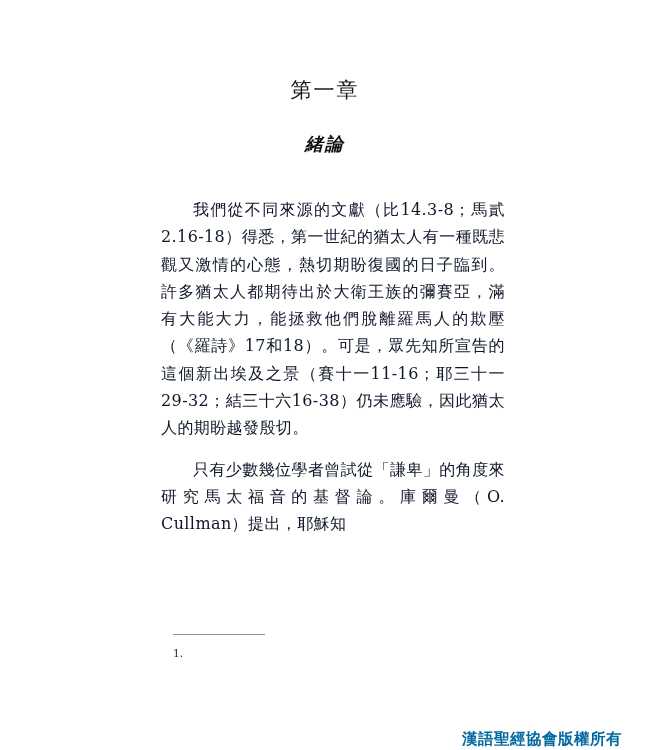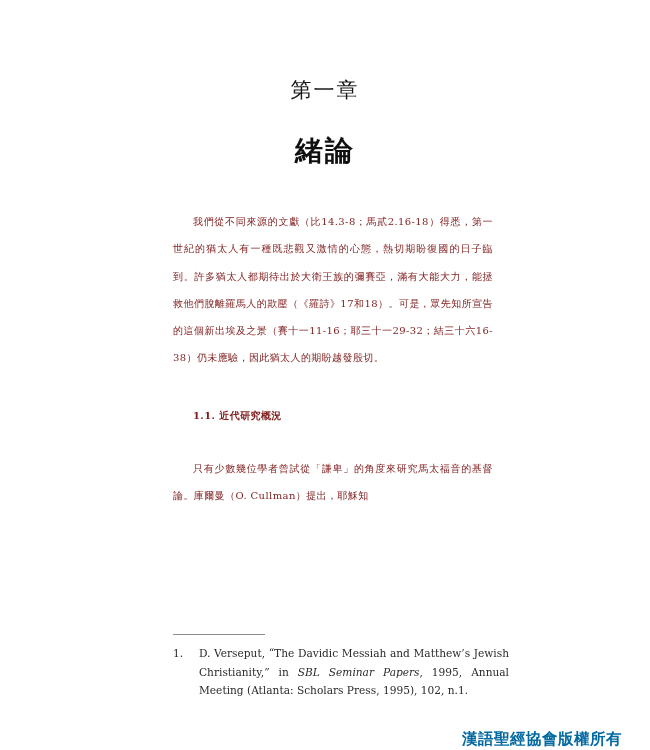--- a/index.html
+++ b/index.html
@@ -36,43 +36,44 @@
     font-weight: 400;
     color: #161616;
   }
 
   .doc-title {
     position: absolute;
     left: 0;
     top: 124px;
     width: 650px;
     text-align: center;
-    font-size: 28px;
+    font-size: 18px;
     letter-spacing: 2px;
     font-weight: 700;
     color: #101010;
+    font-style: italic;
   }
 
   
   .body-col {
     position: absolute;
     left: 157px;
     top: 184px;
     width: 352px;
   }
 
   p.para {
-    margin: 16px;
-    font-size: 10px;
+    margin: 4px;
+    font-size: 16px;
     line-height: 27.3px;
     text-align: justify;
     text-justify: inter-character;
     text-indent: 2em;
     letter-spacing: 0.4px;
-    color: #7f1d1d;
+    color: #0f172a;
   }
 
   .section-heading {
     margin: 0;
     padding-top: 14px;
     font-size: 16.5px;
     font-weight: 600;
     letter-spacing: 1.4px;
     color: #111111;
     text-indent: 0;
@@ -147,29 +148,27 @@
 
   <div class="chapter-title">第一章</div>
 
   <div class="doc-title">緒論</div>
 
   <div class="body-col">
 
     <p class="para">我們從不同來源的文獻（比14.3-8；馬貳2.16-18）得悉，第一世紀的猶太人有一種既悲觀又激情的心態，熱切期盼復國的日子臨到。許多猶太人都期待出於大衛王族的彌賽亞，滿有大能大力，能拯救他們脫離羅馬人的欺壓（《羅詩》17和18）。可是，眾先知所宣告的這個新出埃及之景（賽十一11-16；耶三十一29-32；結三十六16-38）仍未應驗，因此猶太人的期盼越發殷切。</p>
 
 
-    <p class="para section-heading">1.1. 近代研究概況</p>
 
     <p class="para para-after-heading">只有少數幾位學者曾試從「謙卑」的角度來研究馬太福音的基督論。庫爾曼（O. Cullman）提出，耶穌知</p>
 
   </div>
 
   <div class="footnote-area">
     <div class="footnote-rule"></div>
     <div class="footnote-row">
       <span class="footnote-num">1.</span>
-      <span class="footnote-text"><span>D. Verseput, “The Davidic Messiah and Matthew’s Jewish Christianity,” in </span><i>SBL Seminar Papers</i><span>, 1995, Annual Meeting (Atlanta: Scholars Press, 1995), 102, n.1.</span></span>
     </div>
   </div>
 
   <div class="watermark">漢語聖經協會版權所有</div>
 
 </div>
 
 </body></html>

